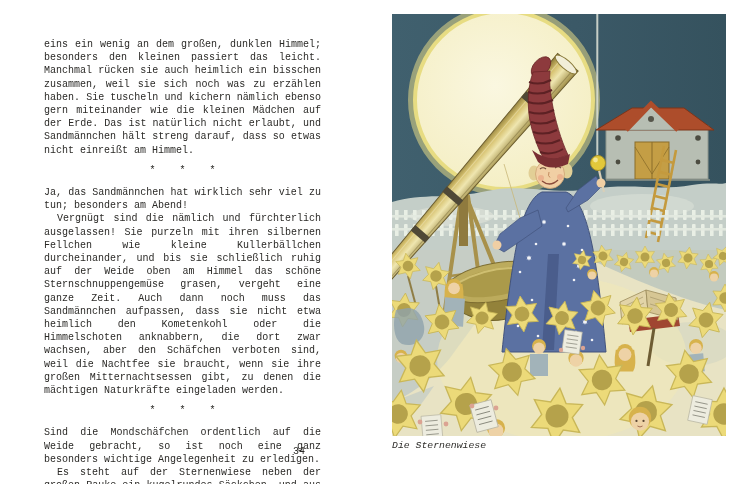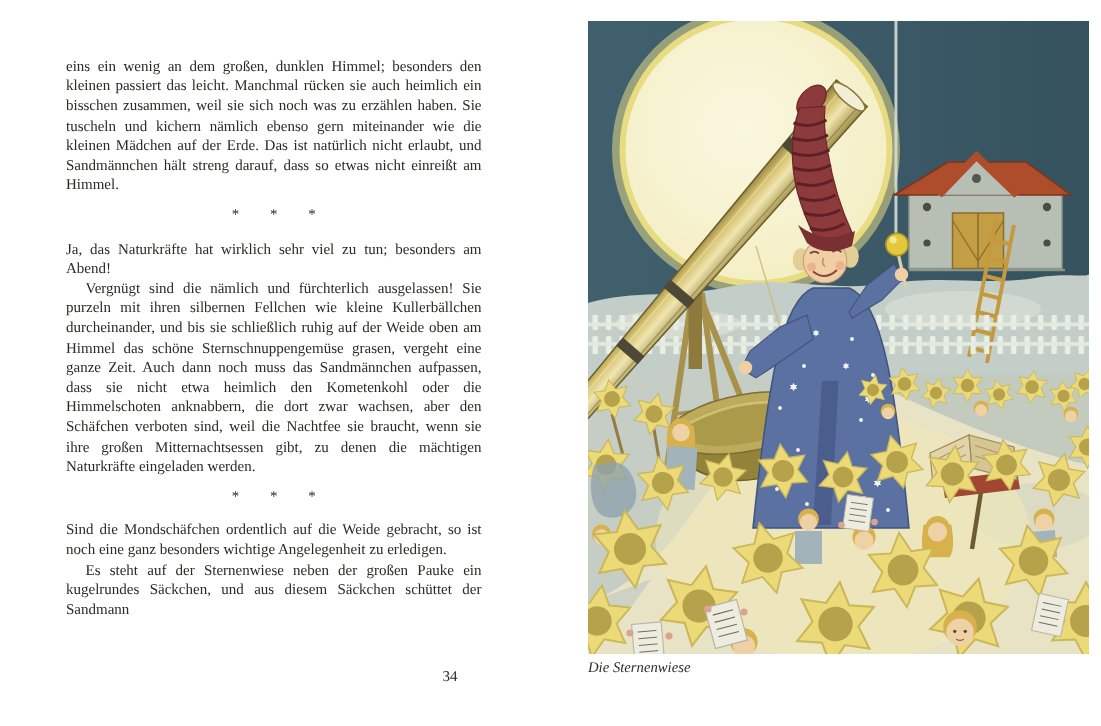--- a/index.html
+++ b/index.html
@@ -1,21 +1,21 @@
 <!DOCTYPE html>
 <html><head>
 <meta charset="utf-8">
 <style>
   html,body{margin:0;padding:0;}
   body{
     width:734px;height:484px;position:relative;overflow:hidden;
     background:#ffffff;
     font-family:"Liberation Serif","DejaVu Serif",serif;
   }
-  .spread{position:absolute;inset:0;}
+  .spread{position:absolute;inset:0;font-family:Liberation Mono, monospace;}
   
   .text-col{
     position:absolute;left:44px;top:38px;width:277px;
     color:#2b2a27;font-size:10px;line-height:13.2px;text-align:justify;
   }
   .text-col p{margin:0;}
   .text-col p.indent{text-indent:13px;}
   .sep{
     display:block;text-align:center;margin:7px 0 9px 0;
     letter-spacing:9px;text-indent:9px;font-size:10px;color:#2b2a27;
@@ -32,21 +32,21 @@
   }
 </style>
 </head>
 <body>
 
 <div class="spread">
 
   <div class="text-col">
     <p>eins ein wenig an dem großen, dunklen Himmel; besonders den kleinen passiert das leicht. Manchmal rücken sie auch heimlich ein bisschen zusammen, weil sie sich noch was zu erzählen haben. Sie tuscheln und kichern nämlich ebenso gern miteinander wie die kleinen Mädchen auf der Erde. Das ist natürlich nicht erlaubt, und Sandmännchen hält streng darauf, dass so etwas nicht einreißt am Himmel.</p>
     <span class="sep">* * *</span>
-    <p>Ja, das Naturkräfte hat wirklich sehr viel zu tun; besonders am Abend!</p>
+    <p>Ja, das Sandmännchen hat wirklich sehr viel zu tun; besonders am Abend!</p>
     <p class="indent">Vergnügt sind die nämlich und fürchterlich ausgelassen! Sie purzeln mit ihren silbernen Fellchen wie kleine Kullerbällchen durcheinander, und bis sie schließlich ruhig auf der Weide oben am Himmel das schöne Sternschnuppengemüse grasen, vergeht eine ganze Zeit. Auch dann noch muss das Sandmännchen aufpassen, dass sie nicht etwa heimlich den Kometenkohl oder die Himmelschoten anknabbern, die dort zwar wachsen, aber den Schäfchen verboten sind, weil die Nachtfee sie braucht, wenn sie ihre großen Mitternachtsessen gibt, zu denen die mächtigen Naturkräfte eingeladen werden.</p>
     <span class="sep">* * *</span>
     <p>Sind die Mondschäfchen ordentlich auf die Weide gebracht, so ist noch eine ganz besonders wichtige Angelegenheit zu erledigen.</p>
     <p class="indent">Es steht auf der Sternenwiese neben der großen Pauke ein kugelrundes Säckchen, und aus diesem Säckchen schüttet der Sandmann</p>
   </div>
   <div class="page-num">34</div>
 
   <div class="illus-wrap">
     <svg width="334" height="422" viewBox="0 0 334 422" xmlns="http://www.w3.org/2000/svg">
       <defs>

